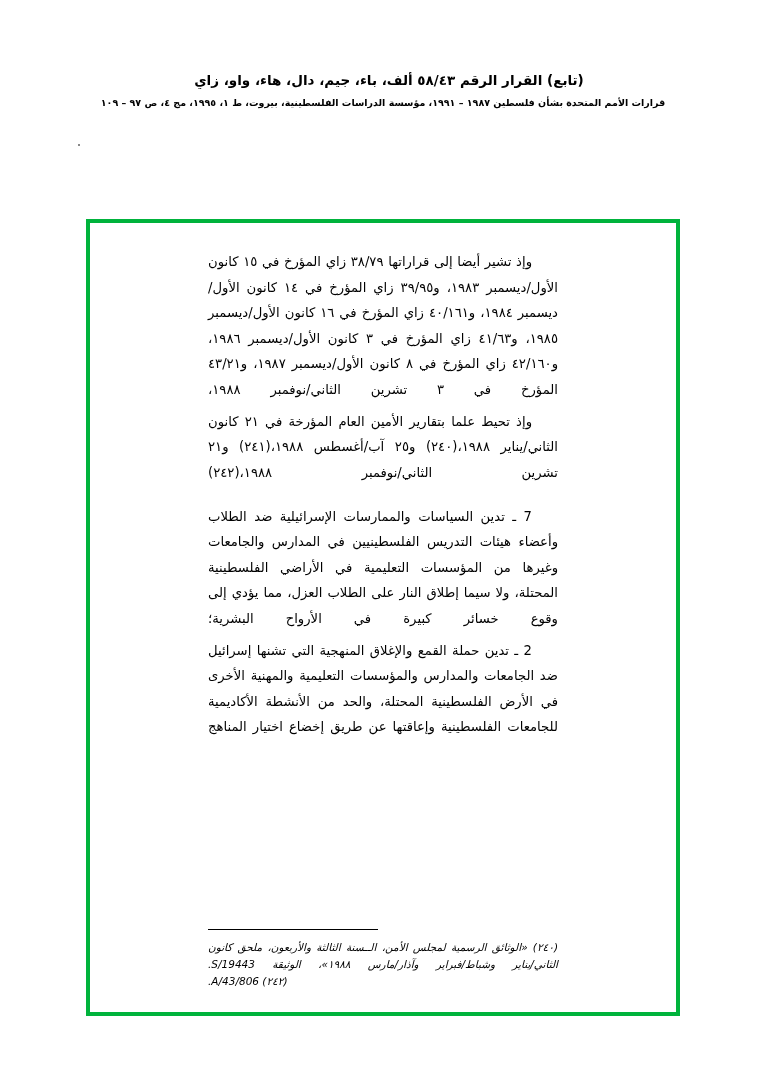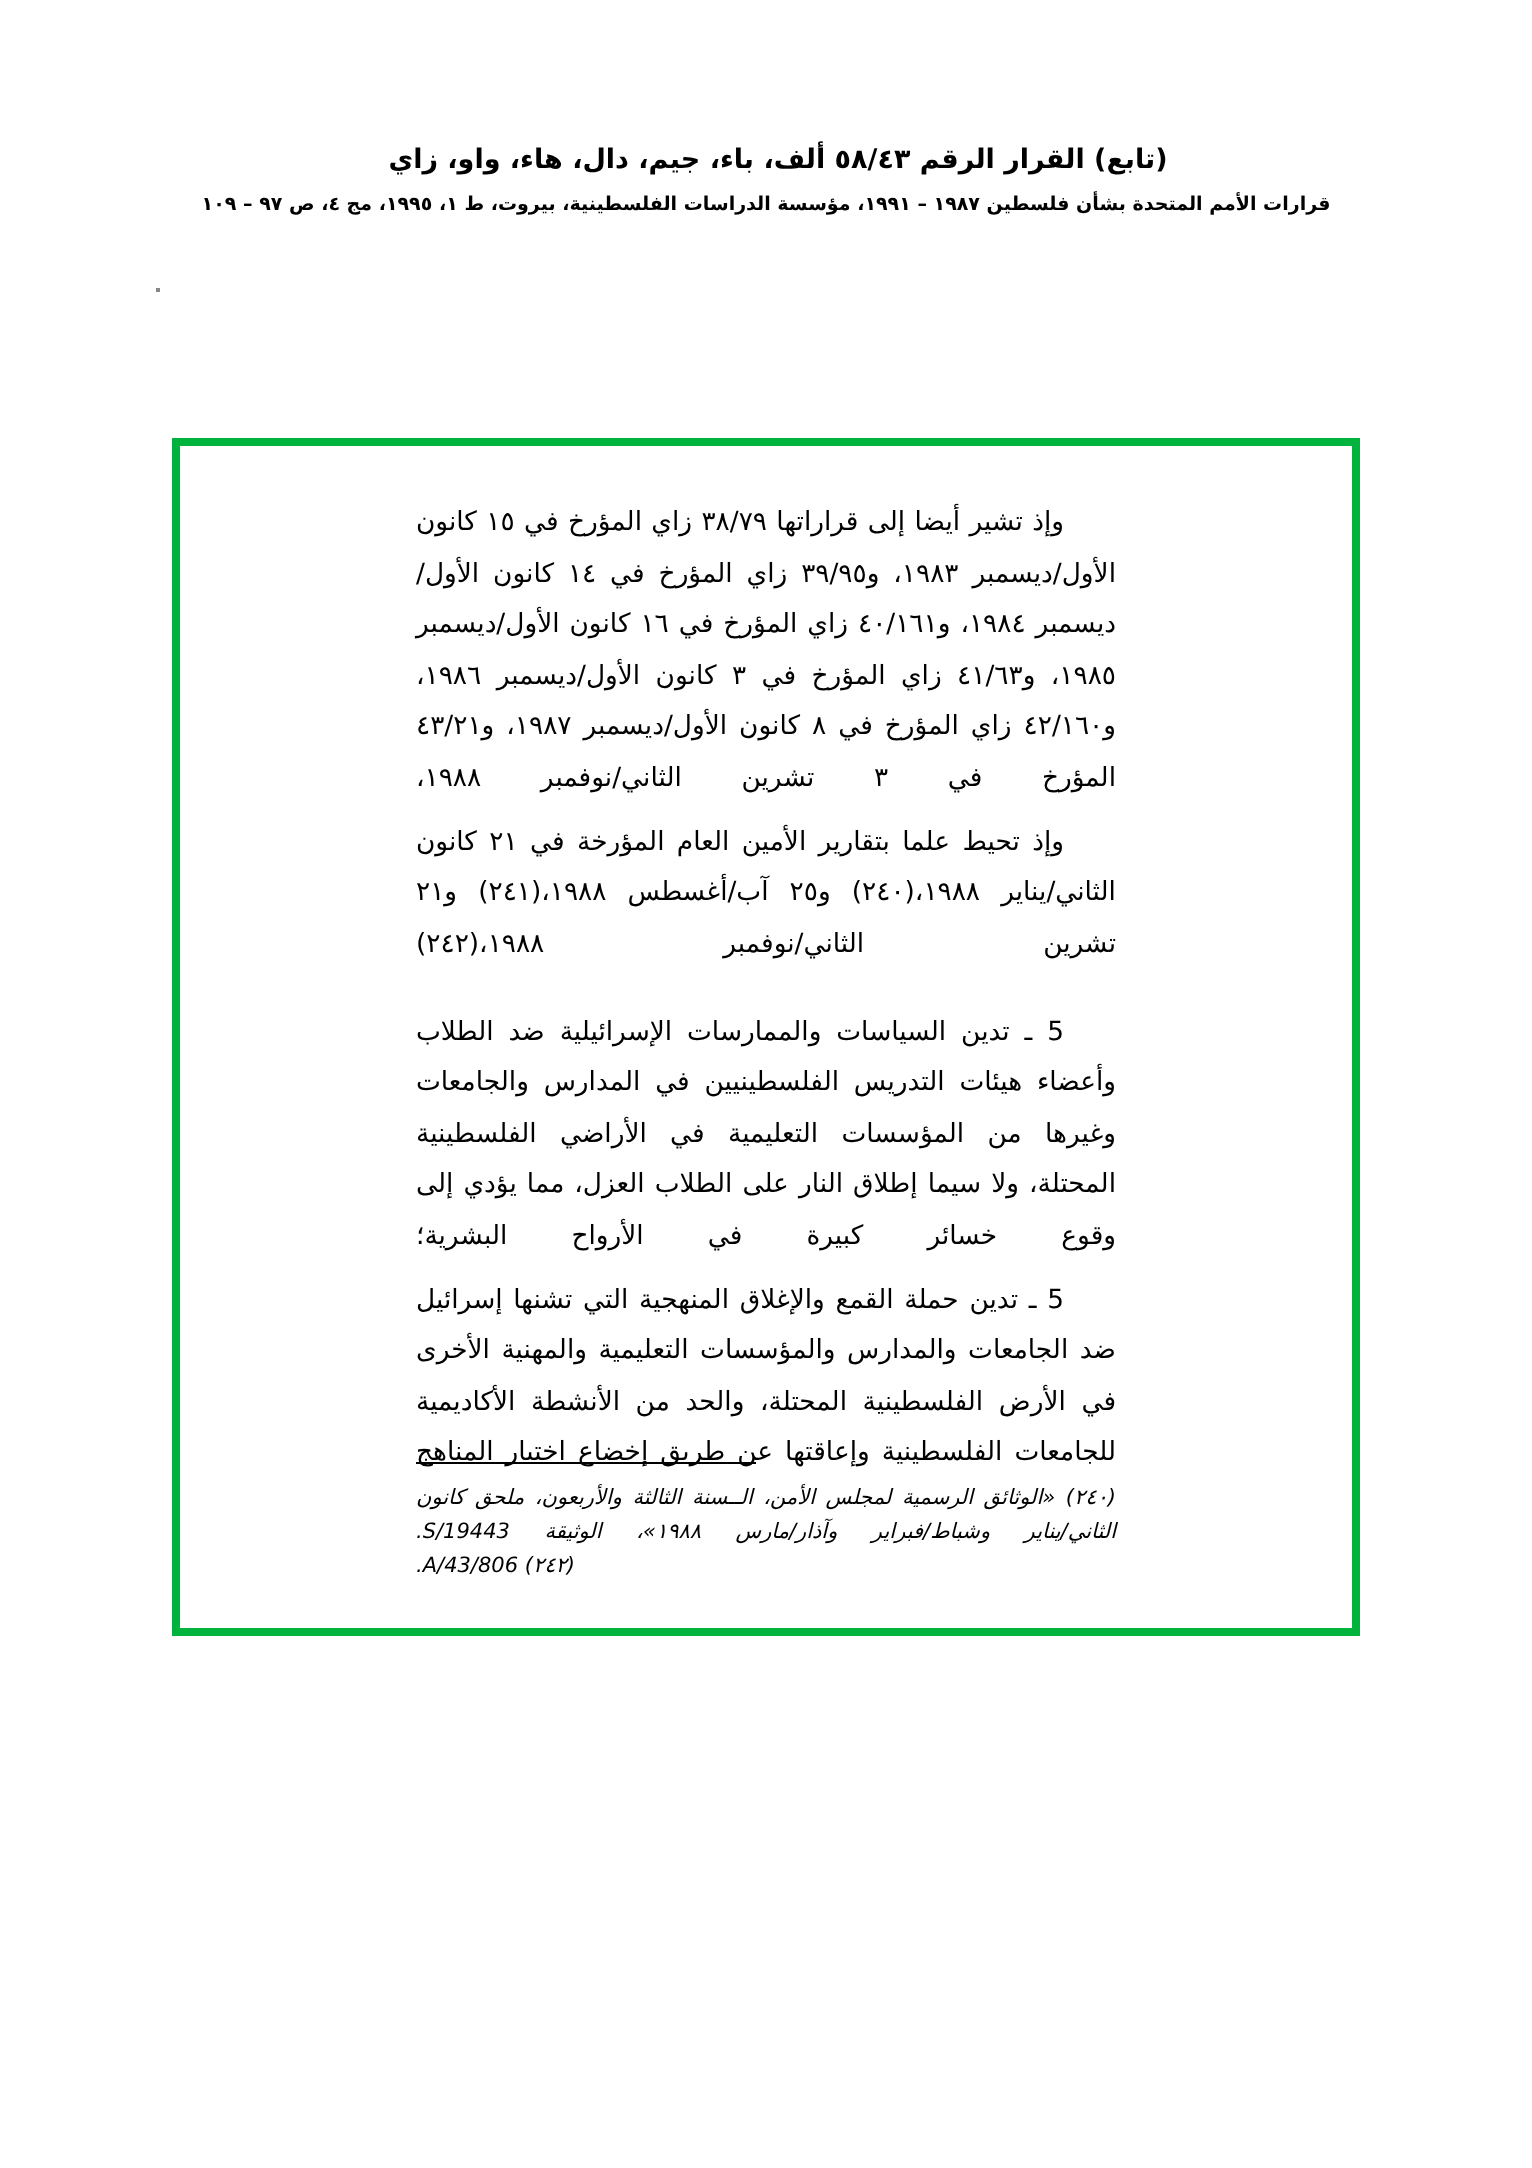--- a/index.html
+++ b/index.html
@@ -36,21 +36,21 @@
     font-size: 9.5px;
     font-weight: bold;
     margin-top: 9px;
     direction: rtl;
   }
   .frame {
     position: absolute;
     top: 147px;
     right: 86px;
     left: 86px;
-    height: 599px;
+    height: 797px;
     border: 4px solid #00b33c;
     box-sizing: border-box;
     background: #ffffff;
   }
   .frame-inner {
     position: absolute;
     top: 26px;
     right: 118px;
     left: 118px;
     bottom: 14px;
@@ -117,23 +117,23 @@
 
   <div class="frame">
     <div class="frame-inner">
       <div class="body-text">
         <p>وإذ تشير أيضا إلى قراراتها ٣٨/٧٩ زاي المؤرخ في ١٥ كانون الأول/ديسمبر ١٩٨٣، و٣٩/٩٥ زاي المؤرخ في ١٤ كانون الأول/ديسمبر ١٩٨٤، و٤٠/١٦١ زاي المؤرخ في ١٦ كانون الأول/ديسمبر ١٩٨٥، و٤١/٦٣ زاي المؤرخ في ٣ كانون الأول/ديسمبر ١٩٨٦، و٤٢/١٦٠ زاي المؤرخ في ٨ كانون الأول/ديسمبر ١٩٨٧، و٤٣/٢١ المؤرخ في ٣ تشرين الثاني/نوفمبر ١٩٨٨،</p>
         <div class="para-gap"></div>
         <p>وإذ تحيط علما بتقارير الأمين العام المؤرخة في ٢١ كانون الثاني/يناير ١٩٨٨،(٢٤٠) و٢٥ آب/أغسطس ١٩٨٨،(٢٤١) و٢١ تشرين الثاني/نوفمبر ١٩٨٨،(٢٤٢)</p>
         <div class="para-gap"></div>
         <div class="para-gap"></div>
         <div class="para-gap"></div>
-        <p>5 ـ تدين السياسات والممارسات الإسرائيلية ضد الطلاب وأعضاء هيئات التدريس الفلسطينيين في المدارس والجامعات وغيرها من المؤسسات التعليمية في الأراضي الفلسطينية المحتلة، ولا سيما إطلاق النار على الطلاب العزل، مما يؤدي إلى وقوع خسائر كبيرة في الأرواح البشرية؛</p>
+        <p>7 ـ تدين السياسات والممارسات الإسرائيلية ضد الطلاب وأعضاء هيئات التدريس الفلسطينيين في المدارس والجامعات وغيرها من المؤسسات التعليمية في الأراضي الفلسطينية المحتلة، ولا سيما إطلاق النار على الطلاب العزل، مما يؤدي إلى وقوع خسائر كبيرة في الأرواح البشرية؛</p>
         <div class="para-gap"></div>
-        <p>5 ـ تدين حملة القمع والإغلاق المنهجية التي تشنها إسرائيل ضد الجامعات والمدارس والمؤسسات التعليمية والمهنية الأخرى في الأرض الفلسطينية المحتلة، والحد من الأنشطة الأكاديمية للجامعات الفلسطينية وإعاقتها عن طريق إخضاع اختيار المناهج</p>
+        <p>2 ـ تدين حملة القمع والإغلاق المنهجية التي تشنها إسرائيل ضد الجامعات والمدارس والمؤسسات التعليمية والمهنية الأخرى في الأرض الفلسطينية المحتلة، والحد من الأنشطة الأكاديمية للجامعات الفلسطينية وإعاقتها عن طريق إخضاع اختيار المناهج</p>
       </div>
     </div>
 
     <div class="footnotes">
       <div class="fn-rule"></div>
       <div class="fn">(٢٤٠) «الوثائق الرسمية لمجلس الأمن، الــسنة الثالثة والأربعون، ملحق كانون الثاني/يناير وشباط/فبراير وآذار/مارس ١٩٨٨»، الوثيقة S/19443.</div>
       <div class="fn right">(٢٤٢) A/43/806.</div>
     </div>
   </div>
 

